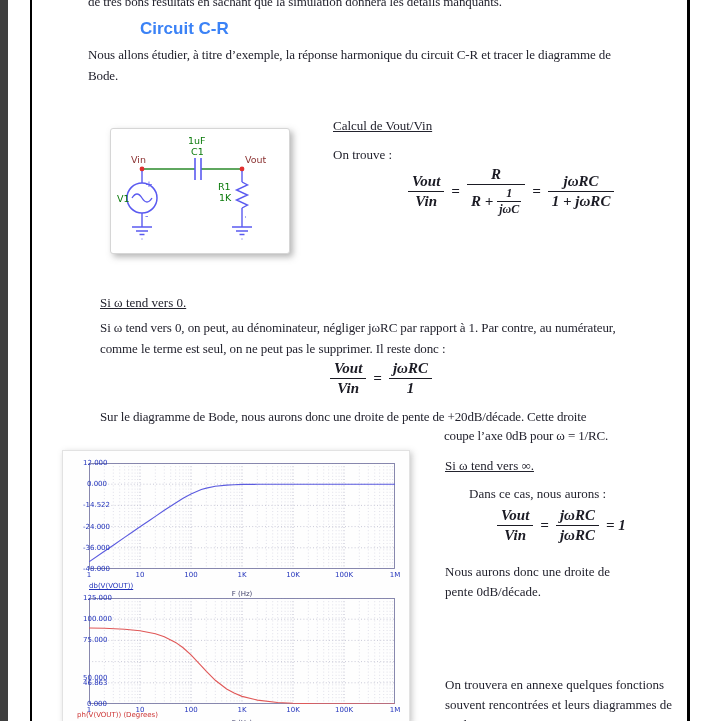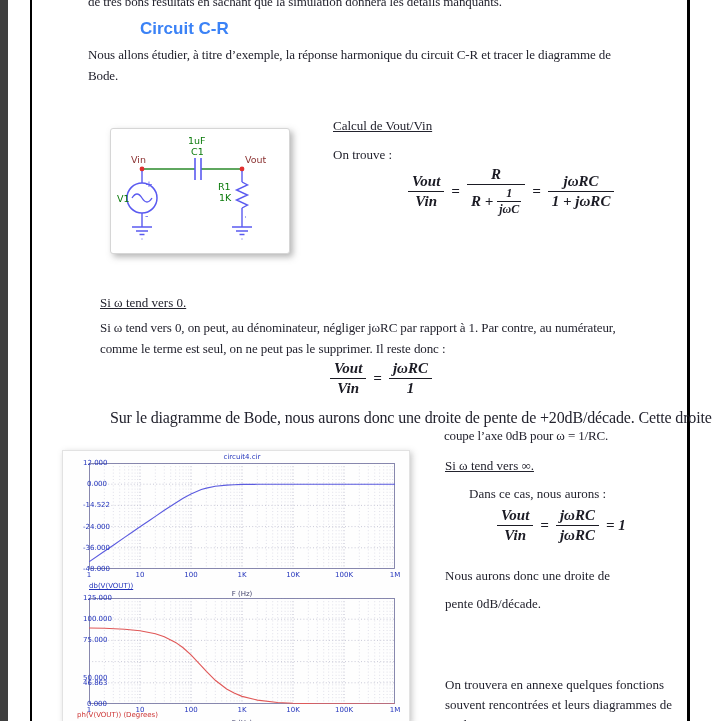--- a/index.html
+++ b/index.html
@@ -32,26 +32,26 @@
   .frac-sm{display:inline-block;text-align:center;vertical-align:middle;font-size:12px;}
   .frac-sm .num{display:block;border-bottom:1px solid #1b1b24;padding:0 2px;}
   .frac-sm .den{display:block;padding:0 2px;}
   .den-row{display:flex;align-items:center;gap:4px;justify-content:center;}
   .eq1{left:408px;top:166px;}
   .eq2{left:330px;top:360px;}
   .eq3{left:497px;top:507px;}
 
   .s0-heading{position:absolute;left:100px;top:295px;font-size:13px;text-decoration:underline;}
   .s0-body{position:absolute;left:100px;top:317px;width:540px;font-size:13px;line-height:21px;letter-spacing:-0.1px;}
-  .s0-after1{position:absolute;left:100px;top:409px;font-size:16px;white-space:nowrap;letter-spacing:-0.15px;margin-left:10px;}
+  .s0-after1{position:absolute;left:100px;top:409px;font-size:13px;white-space:nowrap;letter-spacing:-0.15px;}
   .s0-after2{position:absolute;left:444px;top:428px;font-size:13px;white-space:nowrap;letter-spacing:-0.15px;}
 
   .sinf-heading{position:absolute;left:445px;top:458px;font-size:13px;text-decoration:underline;}
   .sinf-intro{position:absolute;left:469px;top:486px;font-size:13px;}
-  .sinf-p1{position:absolute;left:445px;top:562px;width:196px;font-size:13px;line-height:28px;}
+  .sinf-p1{position:absolute;left:445px;top:562px;width:196px;font-size:13px;line-height:20px;}
   .sinf-p2{position:absolute;left:445px;top:610px;width:228px;font-size:13px;line-height:20px;}
   .sinf-p3{position:absolute;left:445px;top:675px;width:228px;font-size:13px;line-height:20px;}
 
   
   .charts-box{position:absolute;left:62px;top:450px;width:346px;height:271px;background:#fefefe;
               border:1px solid #e2e2e2;box-shadow:2px 2px 6px rgba(130,130,130,.45);overflow:hidden;}
   .cs-title{position:absolute;left:26px;top:2px;width:306px;text-align:center;
             font-family:"DejaVu Sans",sans-serif;font-size:7px;color:#2233bb;}
   .cs-svg{position:absolute;left:26px;width:306px;height:106px;}
   #svgA{top:12px;} #svgB{top:147px;}
@@ -168,21 +168,20 @@
     <span class="frac">
       <span class="num">jωRC</span>
       <span class="den">1</span>
     </span>
   </div>
 
   <div class="s0-after1">Sur le diagramme de Bode, nous aurons donc une droite de pente de +20dB/décade. Cette droite</div>
   <div class="s0-after2">coupe l’axe 0dB pour ω = 1/RC.</div>
 
   <div class="charts-box">
-    <div class="cs-title">circuit4.cir</div>
     <svg id="svgA" class="cs-svg">
         <line x1="0" y1="0" x2="306" y2="0" stroke="#b2b2c6" stroke-width="0.7" stroke-dasharray="1 2.2"></line>
         <line x1="0" y1="21.2" x2="306" y2="21.2" stroke="#b2b2c6" stroke-width="0.7" stroke-dasharray="1 2.2"></line>
         <line x1="0" y1="42.4" x2="306" y2="42.4" stroke="#b2b2c6" stroke-width="0.7" stroke-dasharray="1 2.2"></line>
         <line x1="0" y1="63.6" x2="306" y2="63.6" stroke="#b2b2c6" stroke-width="0.7" stroke-dasharray="1 2.2"></line>
         <line x1="0" y1="84.8" x2="306" y2="84.8" stroke="#b2b2c6" stroke-width="0.7" stroke-dasharray="1 2.2"></line>
         <line x1="0" y1="106" x2="306" y2="106" stroke="#b2b2c6" stroke-width="0.7" stroke-dasharray="1 2.2"></line>
         <line x1="15.352529778863039" y1="0" x2="15.352529778863039" y2="106" stroke="#c8c8d8" stroke-width="0.55" stroke-dasharray="1 2.2"></line>
         <line x1="24.33318399070278" y1="0" x2="24.33318399070278" y2="106" stroke="#c8c8d8" stroke-width="0.55" stroke-dasharray="1 2.2"></line>
         <line x1="30.705059557726077" y1="0" x2="30.705059557726077" y2="106" stroke="#c8c8d8" stroke-width="0.55" stroke-dasharray="1 2.2"></line>

